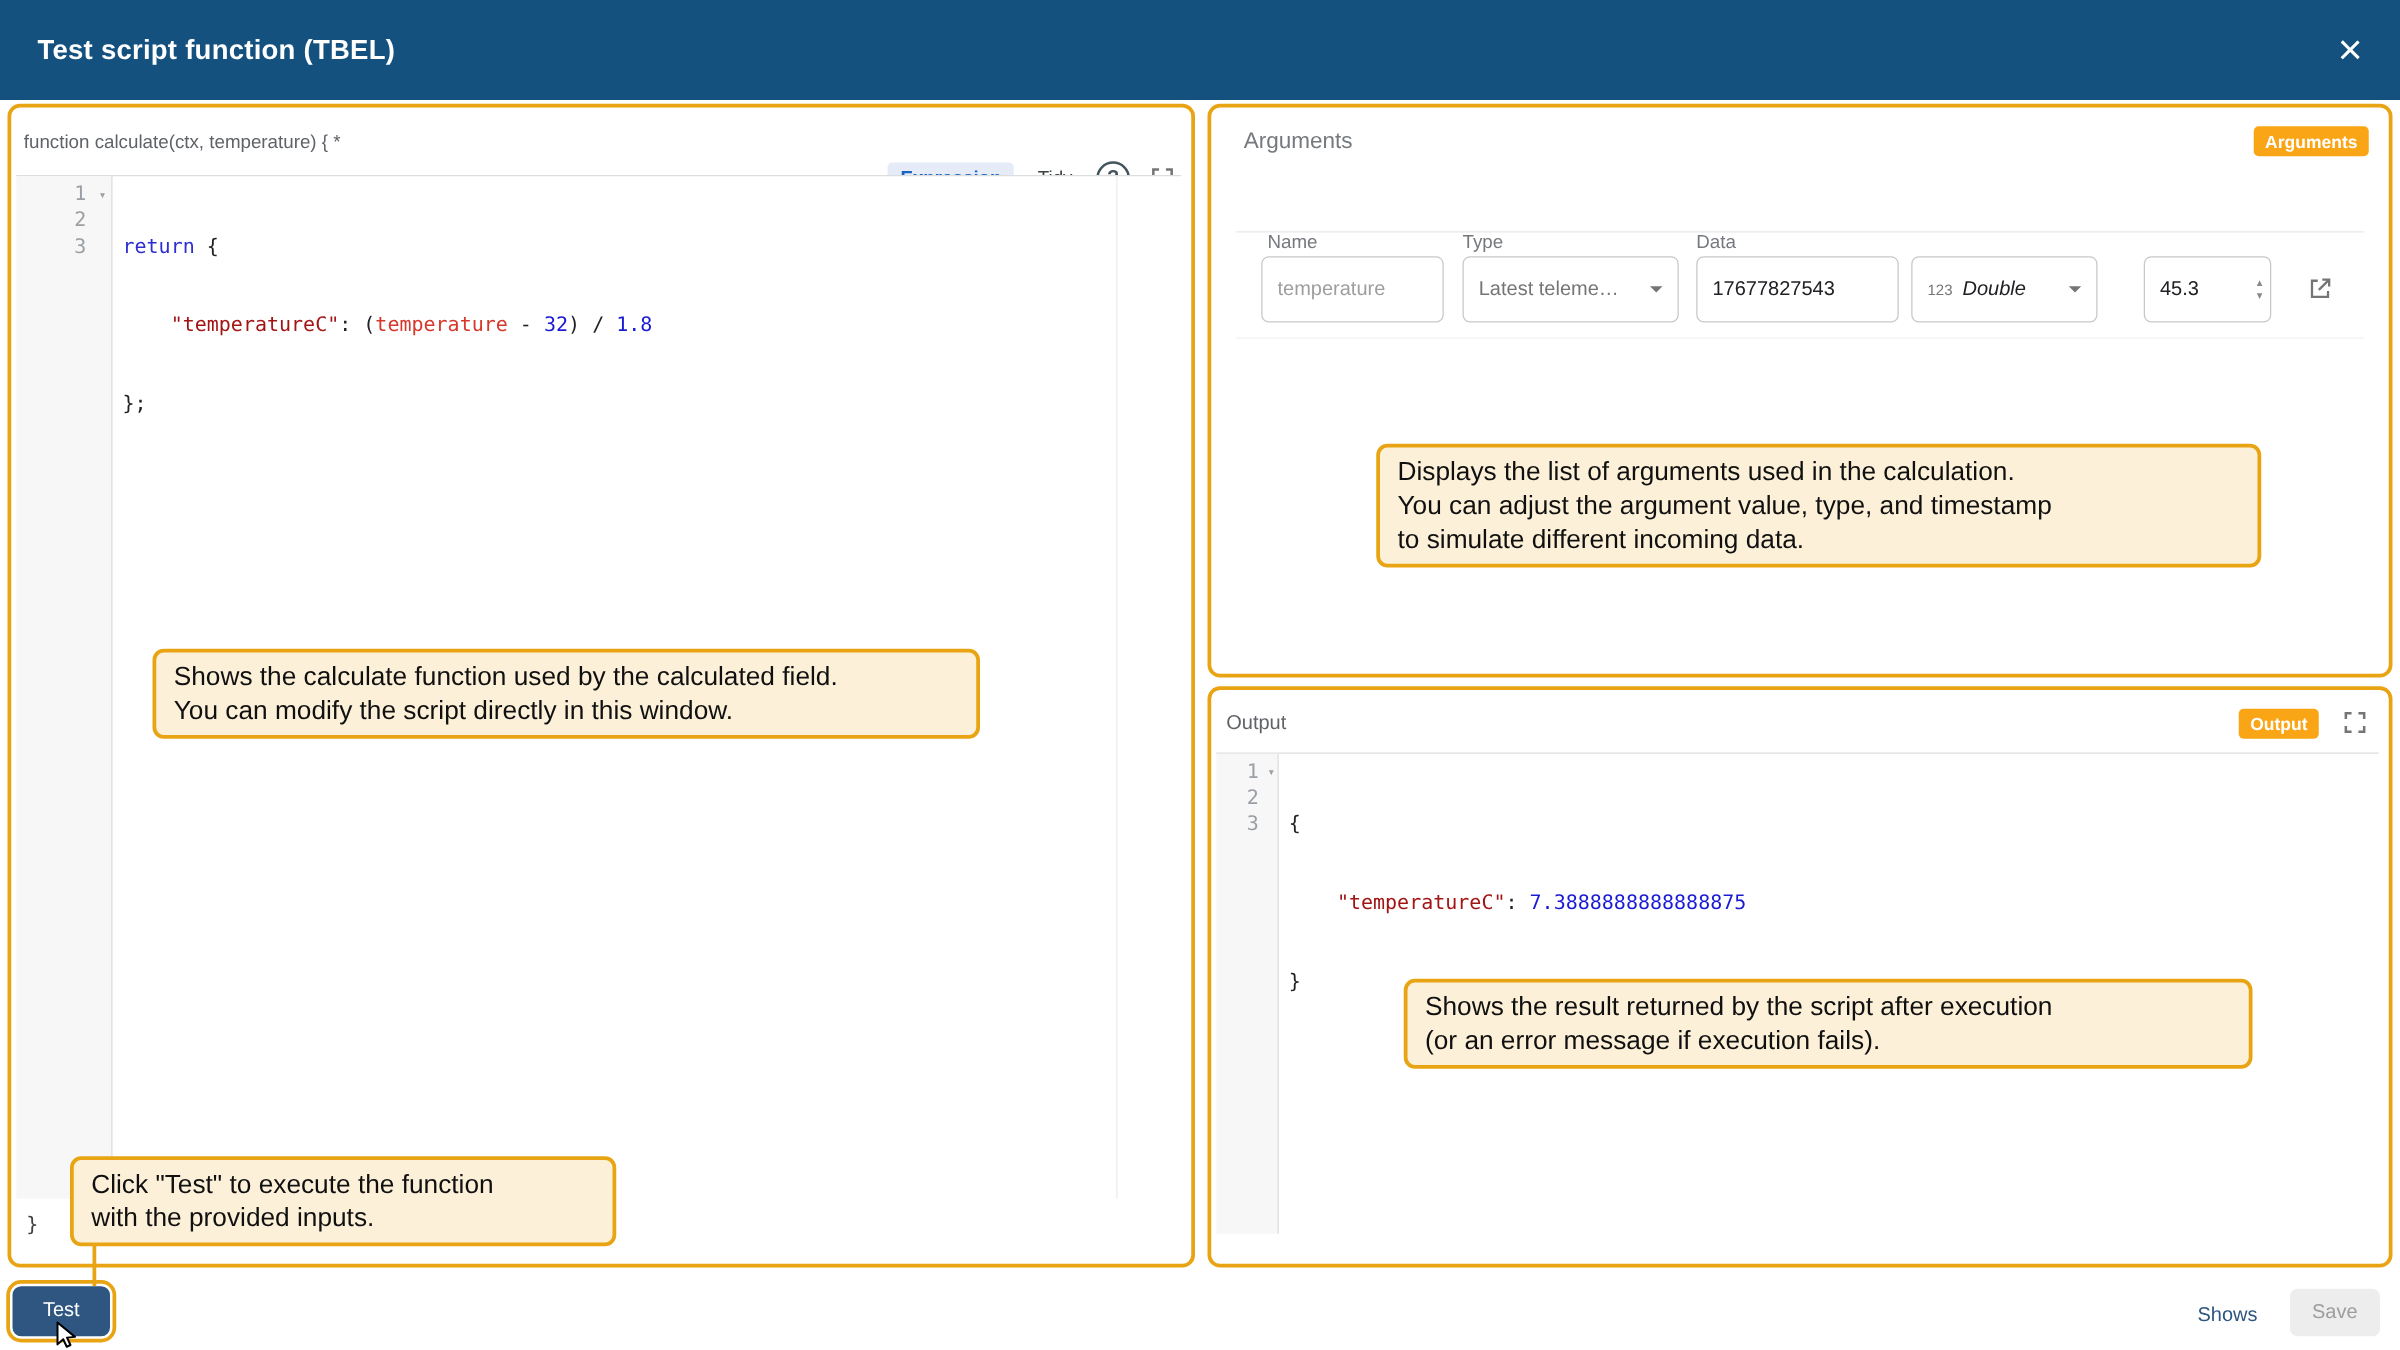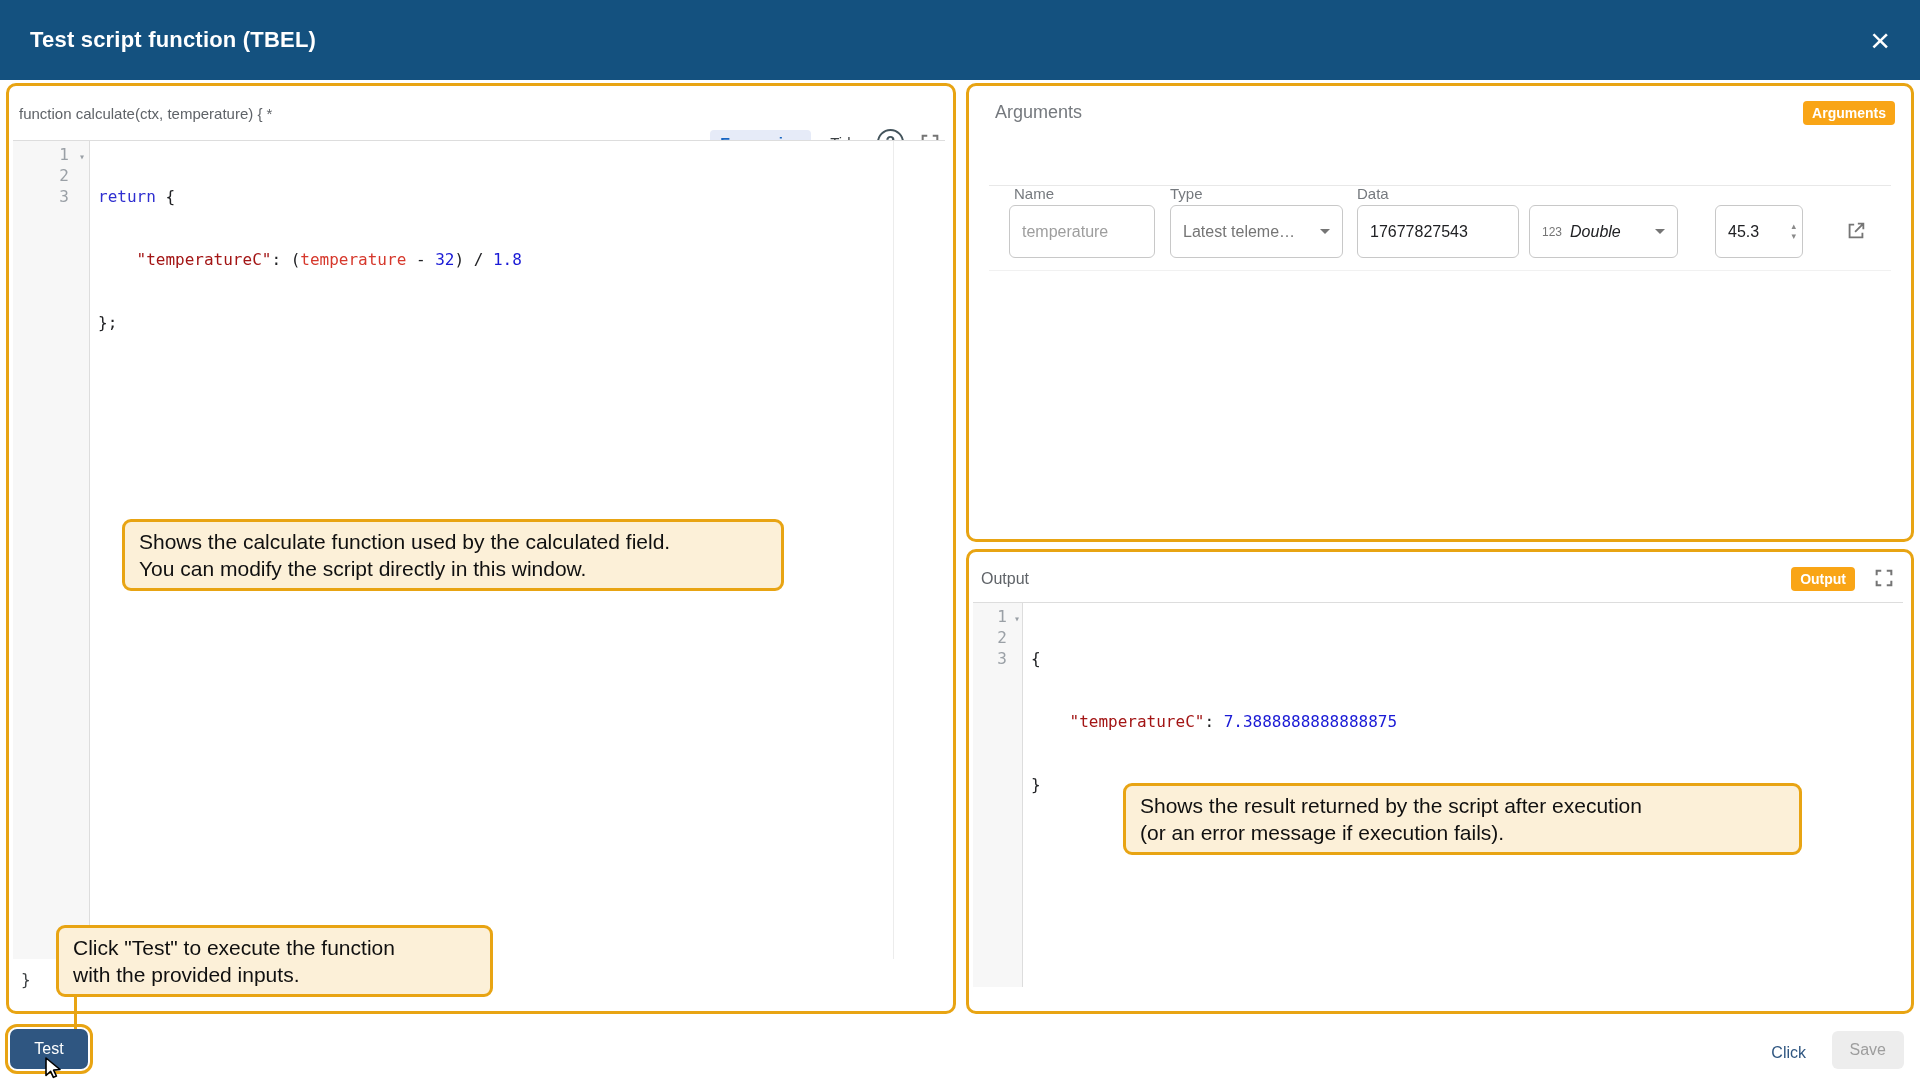--- a/index.html
+++ b/index.html
@@ -62,21 +62,21 @@
   .head-divider{position:absolute;left:20px;right:20px;top:99px;height:1px;background:#e8e8e8;}
   .row-divider{position:absolute;left:20px;right:20px;top:184px;height:1px;background:#f1f1f1;}
   .field{position:absolute;top:119px;height:53px;border:1px solid #c8c8c8;border-radius:6px;box-sizing:border-box;
          display:flex;align-items:center;padding:0 12px;font-size:16px;background:#fff;font-family:inherit;}
   input.field{outline:none;}
   .f-name{left:40px;width:146px;color:#9e9e9e;}
   .f-type{left:201px;width:173px;color:#757575;justify-content:space-between;cursor:pointer;}
   .f-ts{left:388px;width:162px;color:#202124;padding-right:4px;}
   .f-vt{left:560px;width:149px;color:#202124;gap:8px;cursor:pointer;}
   .f-vt .vt-label{flex:1;font-style:italic;}
-  .f-val{left:746px;width:88px;color:#202124;padding:0 6px 0 12px;gap:20px;}
+  .f-val{left:746px;width:102px;color:#202124;padding:0 6px 0 12px;gap:20px;}
   .f-val .val-text{flex:1;border:none;outline:none;width:40px;font:inherit;color:#202124;padding:0;}
   .num-badge{font-size:12px;color:#757575;letter-spacing:0;}
   .caret{width:0;height:0;border-left:5px solid transparent;border-right:5px solid transparent;border-top:5px solid #757575;flex:none;}
   .spinner{display:flex;flex-direction:column;gap:3px;color:#8a8a8a;font-size:9px;line-height:7px;cursor:pointer;}
   .open-btn{position:absolute;left:876px;top:134px;}
 
   
   .out-title{position:absolute;left:12px;top:18px;font-size:16px;color:#5f6368;}
   .out-chip{position:absolute;right:56px;top:15px;}
   .out-fs{position:absolute;right:16px;top:15px;}
@@ -180,20 +180,25 @@
 
     <button class="icon-btn open-btn">
       <svg width="22" height="22" viewBox="0 0 24 24" fill="none" stroke="#757575" stroke-width="2">
         <path d="M10 5H5v14h14v-5"></path>
         <path d="M14 4h6v6M20 4l-9 9"></path>
       </svg>
     </button>
 
     <div class="row-divider"></div>
 
+    <div class="callout args-callout">
+      <span>Displays the list of arguments used in the calculation.</span>
+      <span>You can adjust the argument value, type, and timestamp</span>
+      <span>to simulate different incoming data.</span>
+    </div>
   </section>
 
   <section class="panel outp">
     <div class="out-title">Output</div>
     <span class="chip orange out-chip">Output</span>
     <button class="icon-btn out-fs">
       <svg width="22" height="22" viewBox="0 0 24 24" fill="none" stroke="#757575" stroke-width="2.2">
         <path d="M4 9V4h5M15 4h5v5M20 15v5h-5M9 20H4v-5"></path>
       </svg>
     </button>
@@ -225,16 +230,16 @@
     <span>with the provided inputs.</span>
   </div>
   <div class="connector"></div>
 
   <button class="test-btn">Test</button>
   <span class="cursor-icon">
     <svg width="22" height="24" viewBox="0 0 22 24">
       <path d="M5 2 L5 19.5 L9.6 15.4 L12.4 21.4 L15.4 20 L12.6 14.1 L19 13.5 Z" fill="#ffffff" stroke="#000000" stroke-width="1.6" stroke-linejoin="round"></path>
     </svg>
   </span>
-  <button class="cancel-btn">Click</button>
+  <button class="cancel-btn">Shows</button>
   <button class="save-btn" disabled="">Save</button>
 
 </div>
 
 </body></html>

